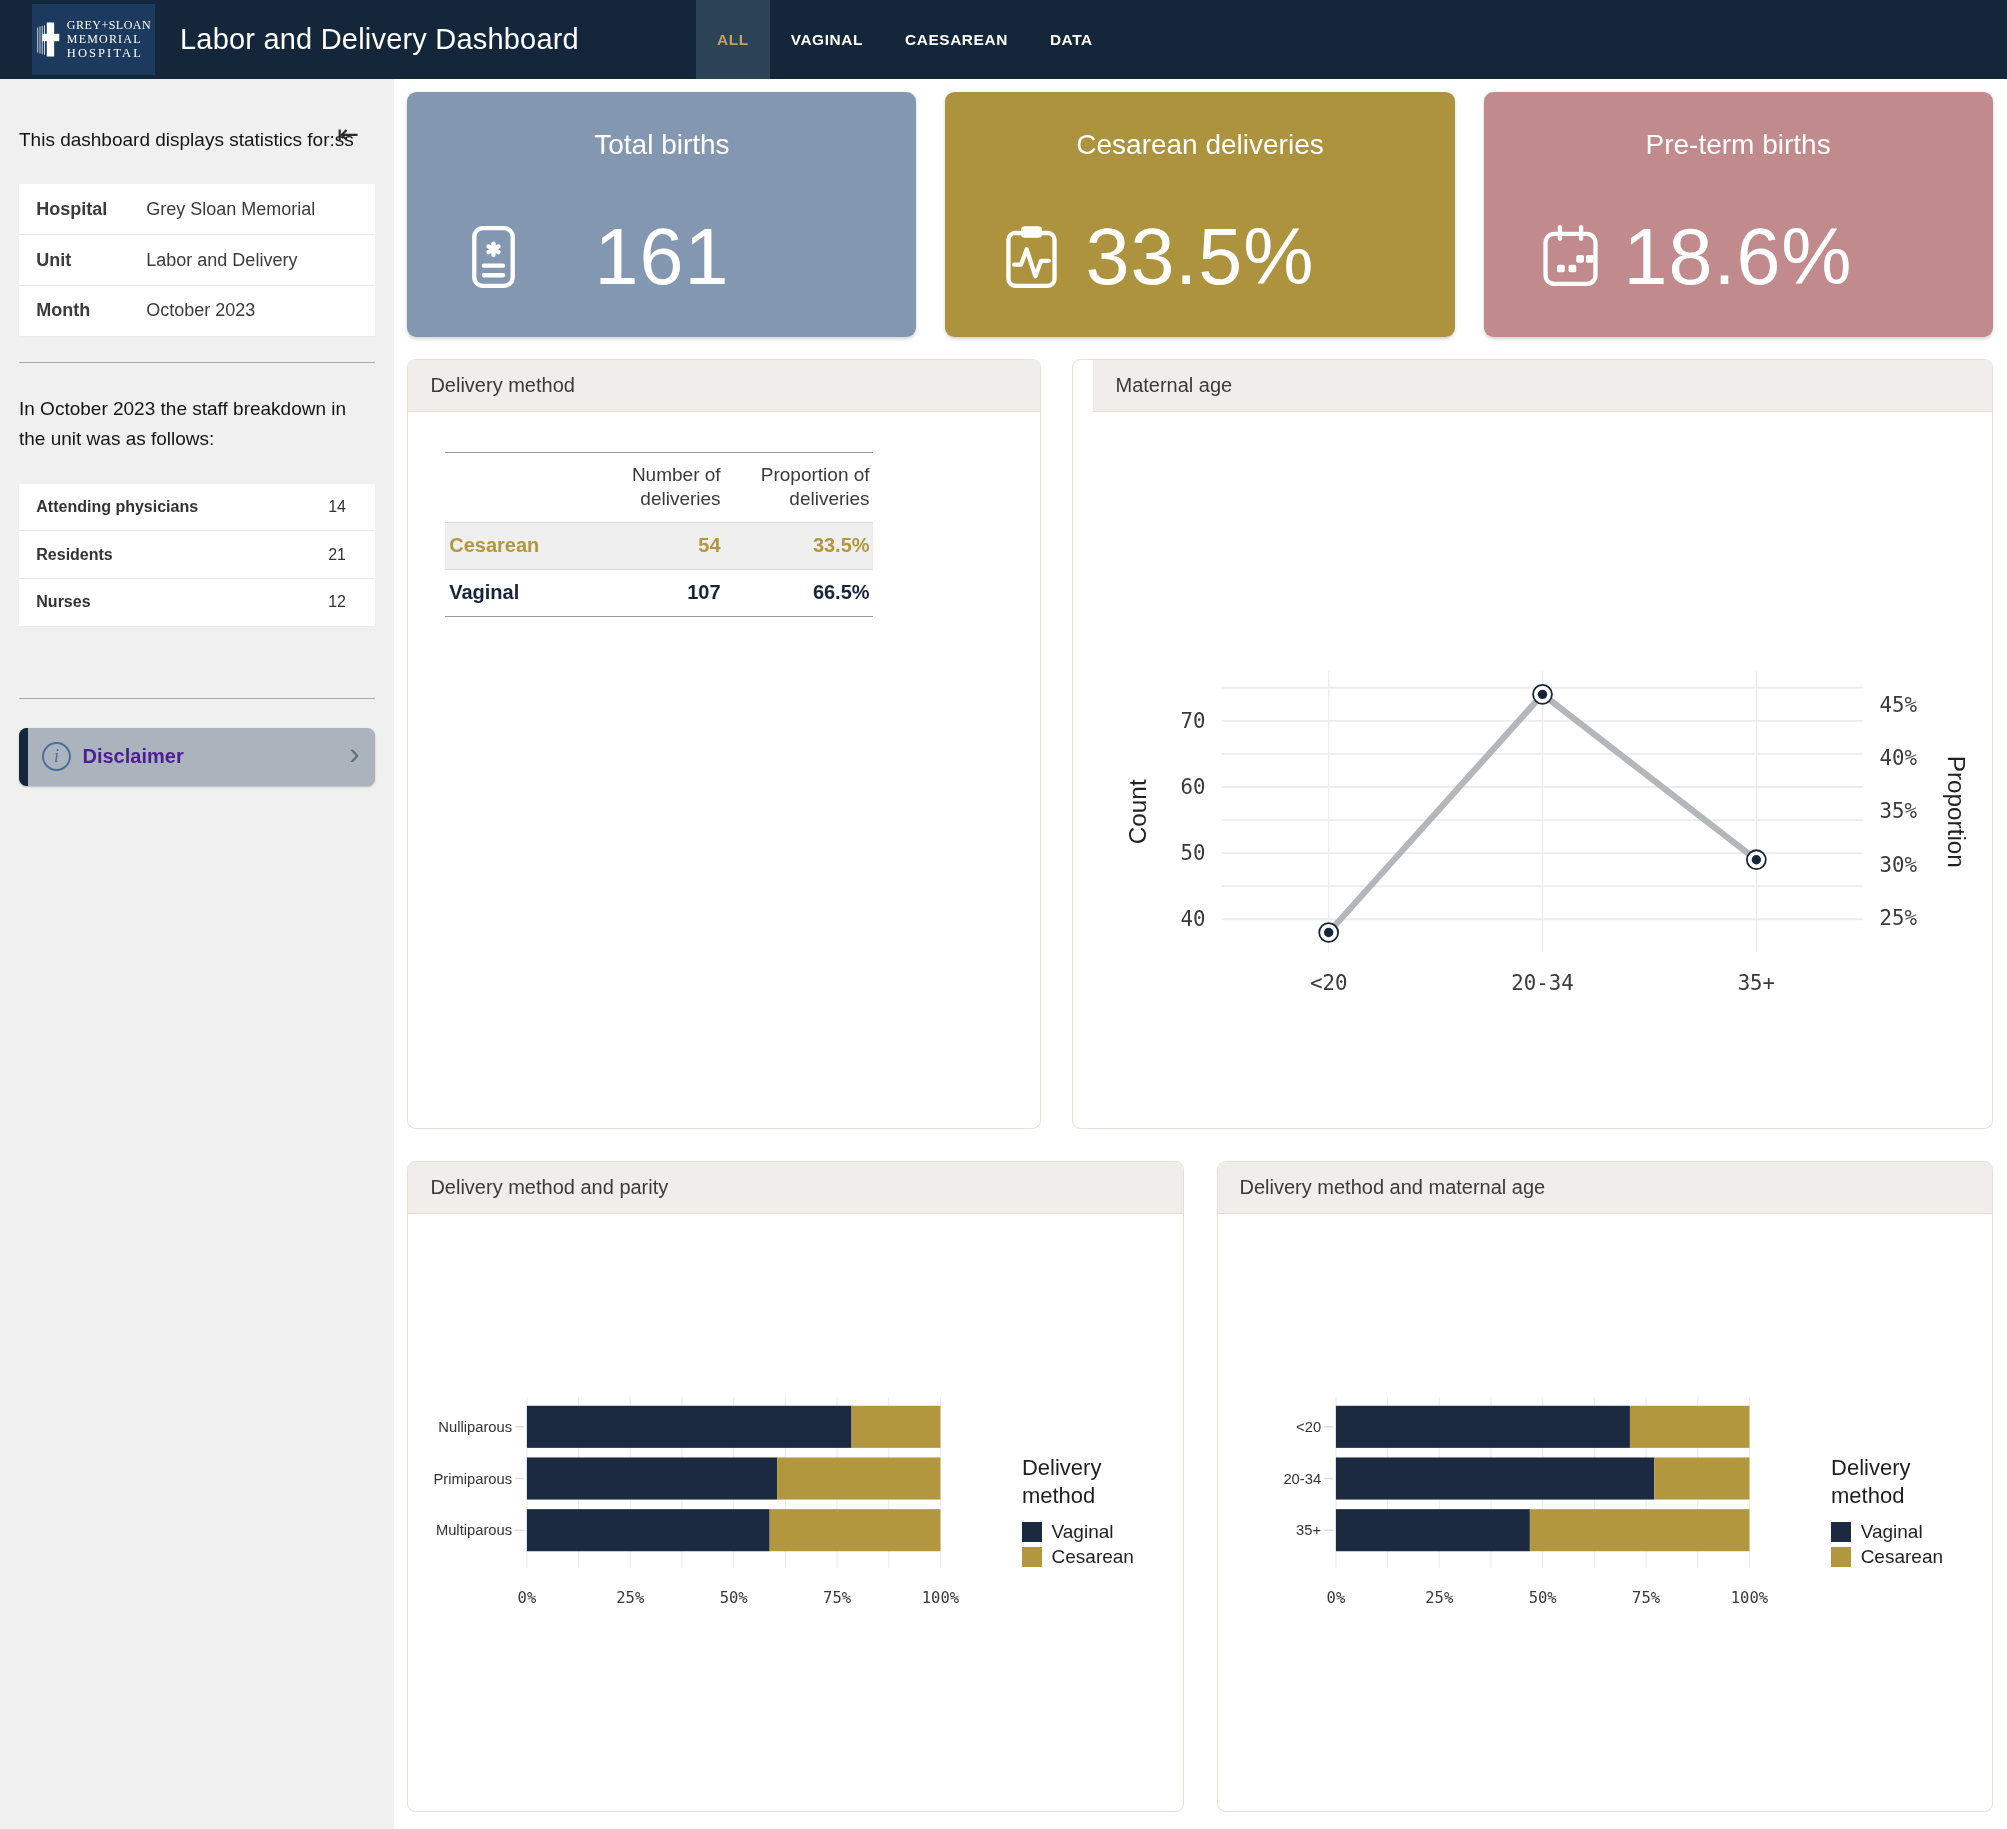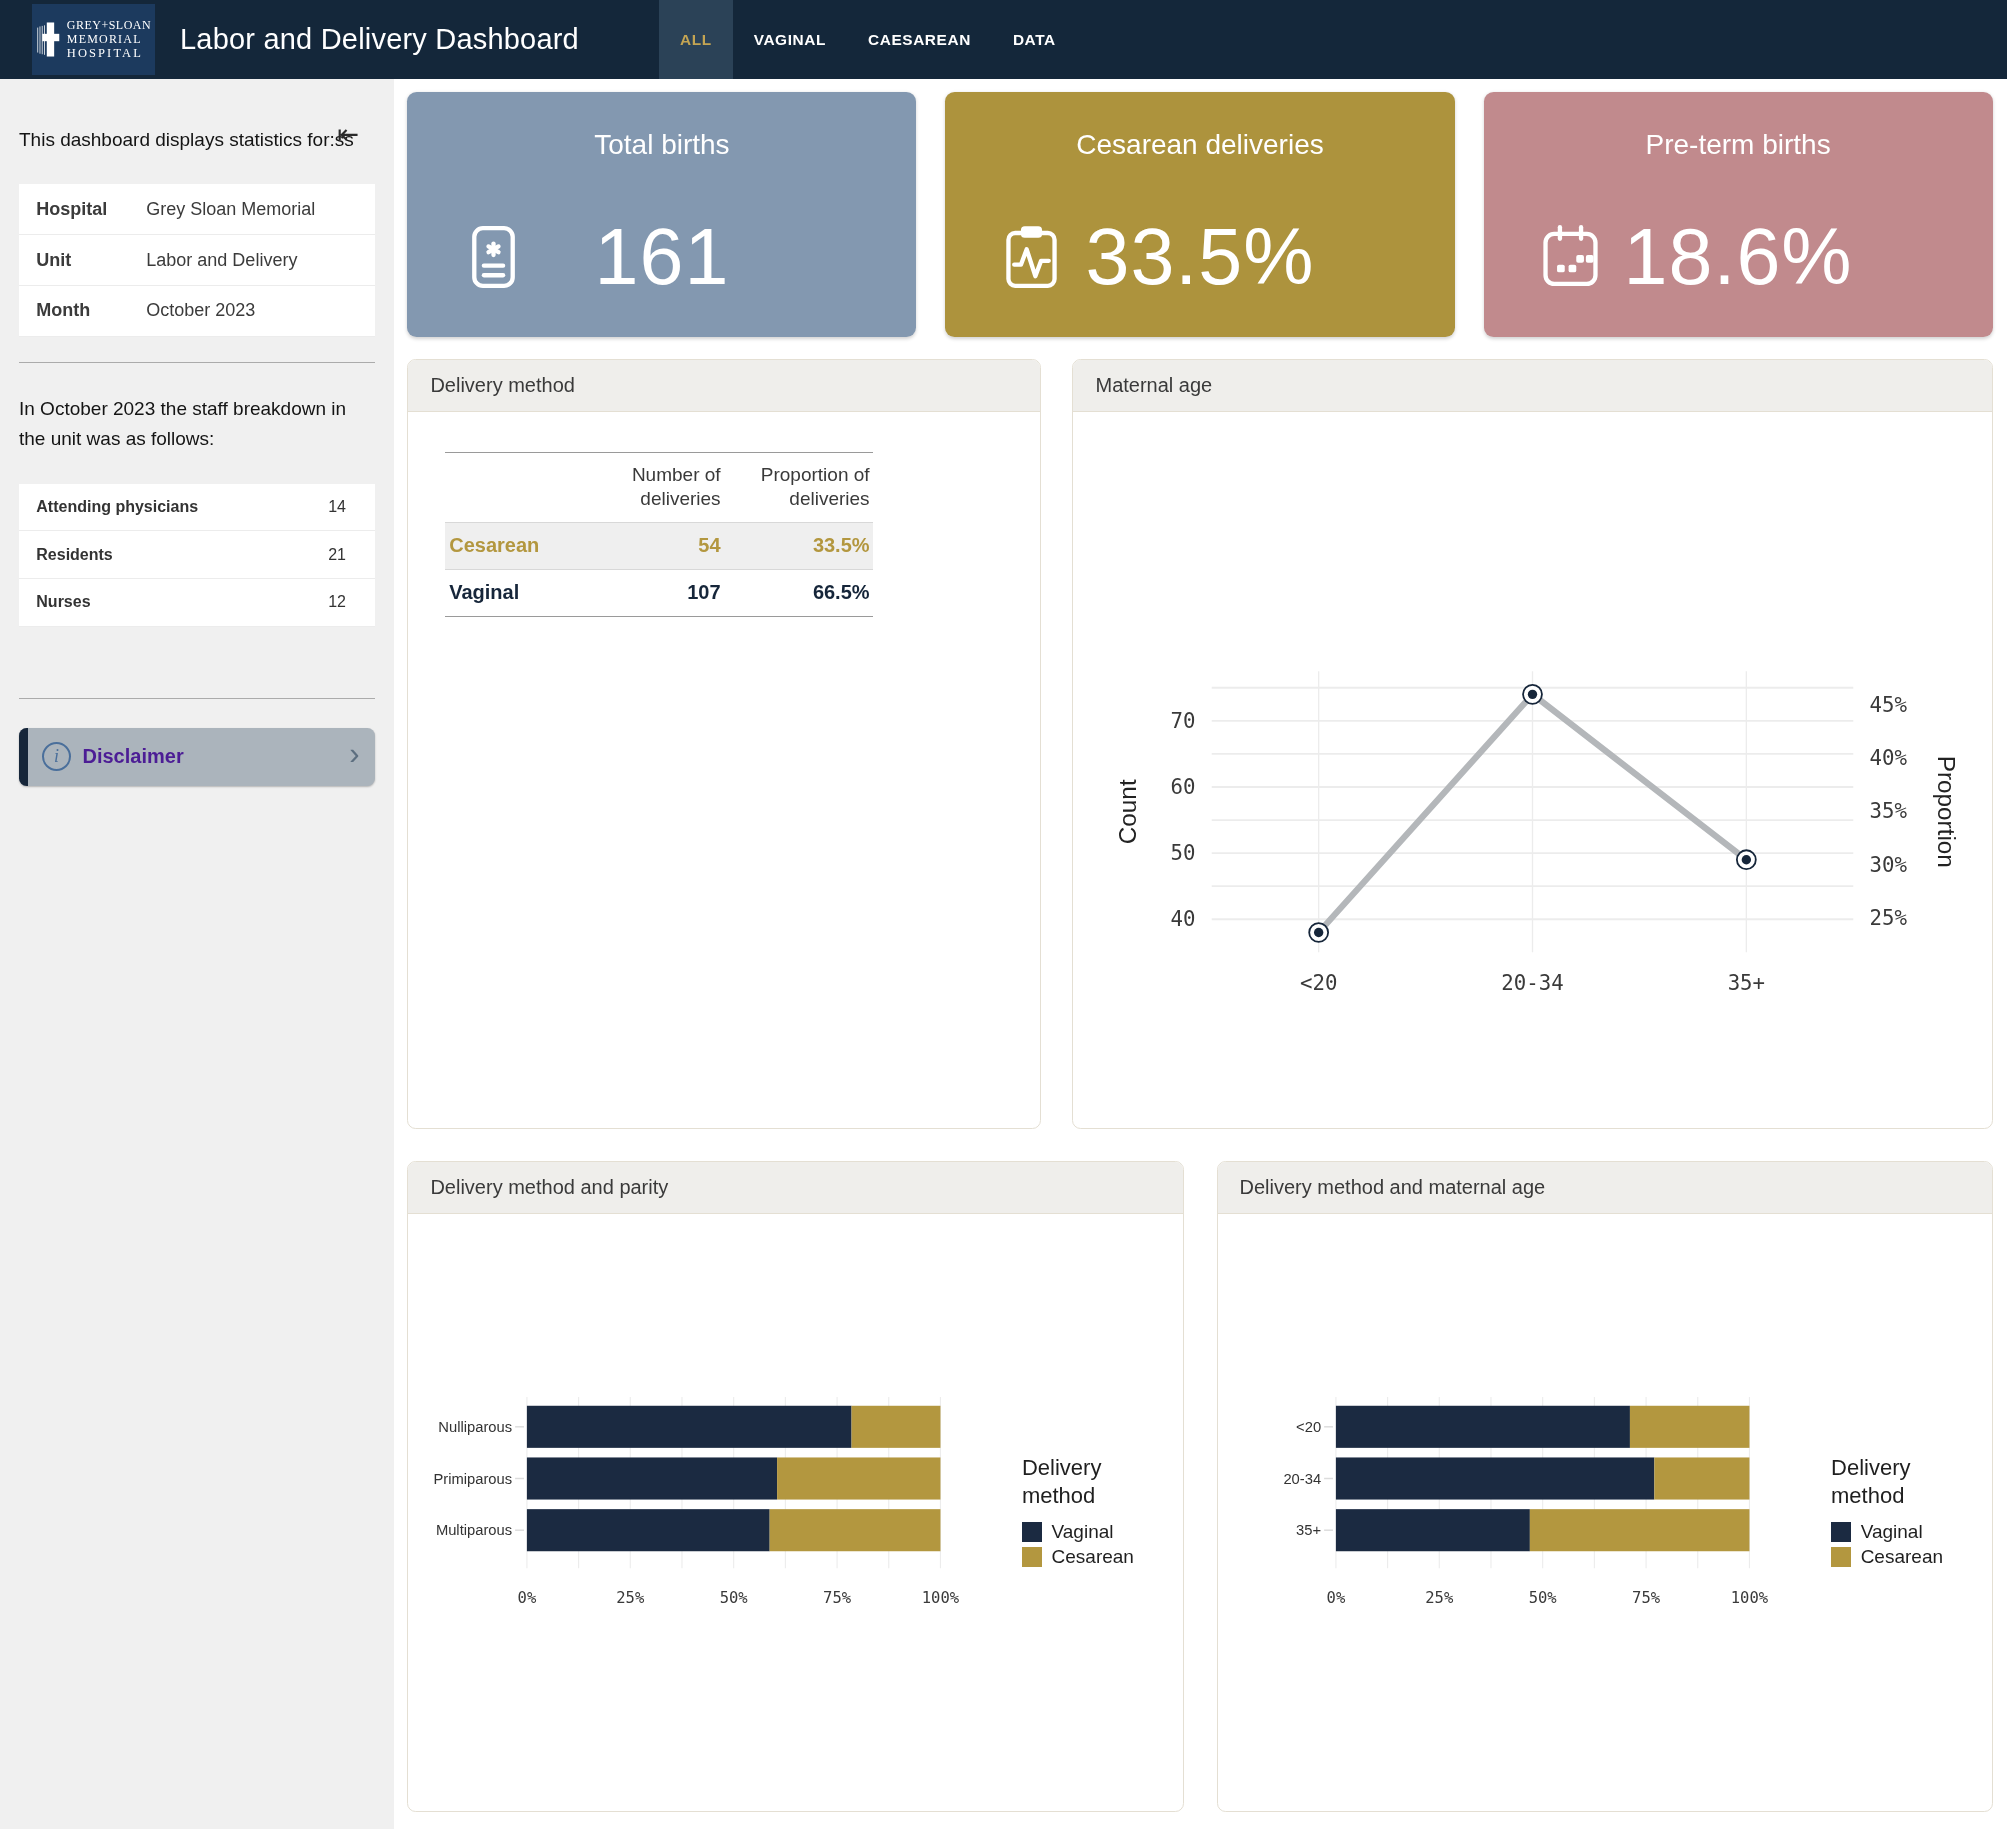--- a/index.html
+++ b/index.html
@@ -8,21 +8,21 @@
 
   
   .topbar { height:79px; background:#14273a; display:flex; align-items:center; position:relative; }
   .logo { width:123px; height:71px; margin-left:32px; background:#1c3a5e; display:flex;
           align-items:center; justify-content:center; gap:6px; padding:3.8px; }
   .logo-text { color:#fff; font-family:"Liberation Serif", serif; text-align:left; line-height:1.18; }
   .logo-text .l1 { font-size:12px; letter-spacing:0.5px; }
   .logo-text .l2 { font-size:12px; letter-spacing:1.2px; }
   .logo-text .l3 { font-size:12.5px; letter-spacing:2.1px; }
   .app-title { color:#fff; font-size:29px; font-weight:500; margin-left:25px; letter-spacing:0.2px; }
-  .nav { display:flex; height:79px; margin-left:80px; align-items:stretch; }
+  .nav { display:flex; height:79px; margin-left:117px; align-items:stretch; }
   .nav-item { display:flex; align-items:center; padding:0 21px; color:#fff; font-size:15.4px;
               font-weight:700; letter-spacing:0.6px; cursor:pointer; }
   .nav-item.active { background:#2b4257; color:#c3a453; }
 
   .layout { display:flex; height:1750px; }
 
   
   .sidebar { width:394px; background:#f0f0f0; position:relative; padding:46px 19px 0 19px; flex:none; }
   .collapse-icon { position:absolute; top:42px; right:35px; font-size:26px; color:#2a2a2a; cursor:pointer; line-height:1; }
   .side-intro { font-size:19px; line-height:1.6; color:#141414; margin-bottom:29px; }
@@ -53,21 +53,21 @@
   .card-value-row { position:absolute; left:0; right:0; top:85px; bottom:0; display:flex; align-items:center; justify-content:center; }
   .card-icon { position:absolute; left:50px; top:50%; transform:translateY(-50%); }
   .card-value { font-size:79px; font-weight:400; letter-spacing:1px; }
 
   .row2 { display:flex; gap:31px; margin-top:22px; height:770px; }
   .row3 { display:flex; gap:33px; margin-top:32px; height:651px; }
   .panel { border:1px solid #e4dfd3; border-radius:8.6px; background:#fff; overflow:hidden; display:flex; flex-direction:column; }
   .panel-header { background:#efeeeb; border-bottom:1px solid #e4dfd3; padding:14.4px 22px; font-size:20px; color:#3a3a3a; flex:none; }
   .panel-body { flex:1; display:flex; }
   .p-delivery { width:40%; }
-  .p-age { flex:1; }
+  .p-age { flex:1;padding-left:20px; }
   .p-parity, .p-agemethod { width:calc(50% - 16.3px); }
 
   
   .dm-body { padding:40px 37px; display:block; }
   .dm-table { width:428px; border-collapse:collapse; }
   .dm-table th { font-size:19px; font-weight:400; color:#3a3a3a; text-align:right; line-height:1.25; padding:9.6px 3.8px 11.5px 3.8px; }
   .dm-table thead tr { border-top:1.9px solid #9a9a9a; border-bottom:1.9px solid #d8d8d8; }
   .dm-table td { font-size:20px; font-weight:700; padding:11.5px 3.8px; }
   .dm-table td.num { text-align:right; }
   .dm-table .col-num { width:144px; } .dm-table .col-prop { width:149px; }

